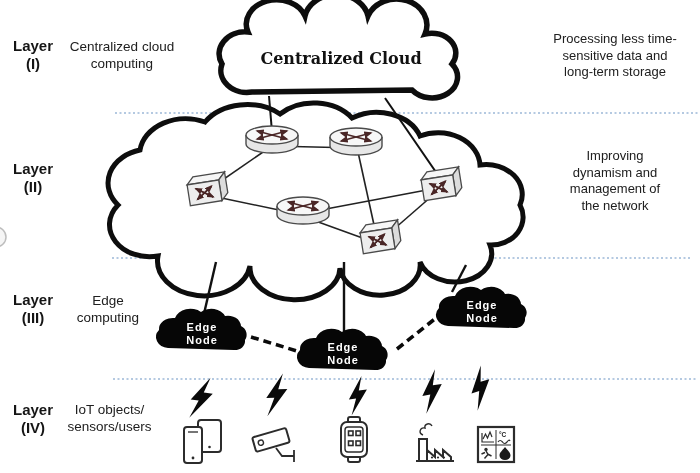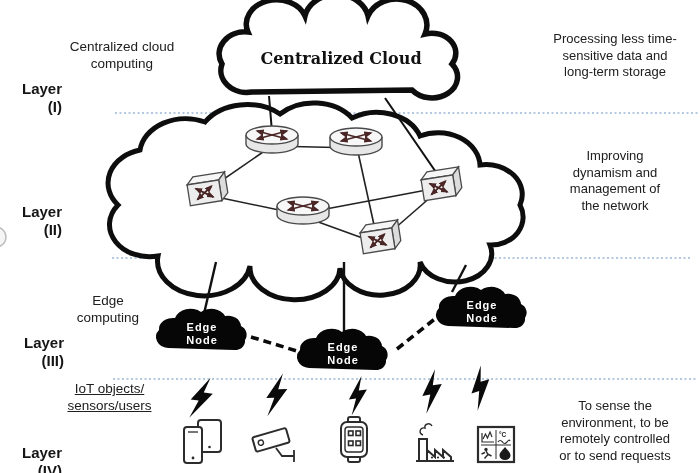--- a/index.html
+++ b/index.html
@@ -9,24 +9,23 @@
     background:#ffffff;
     font-family:"Liberation Sans", sans-serif;
     color:#1b1b1b;
     overflow:hidden;
   }
   .abs{position:absolute;}
   .layer-label{
     font-weight:bold;
     font-size:15px;
     line-height:18px;
-    text-align:right;
+    text-align:center;
     white-space:pre-line;
     color:#151515;
-    margin-top:43px;
   }
   .layer-name{
     font-size:13.5px;
     line-height:17px;
     text-align:center;
     white-space:pre-line;
     color:#202020;
   }
   .layer-desc{
     font-size:13px;
@@ -211,28 +210,24 @@
 (II)</div>
   <div class="abs layer-label" style="left:2px;top:291px;width:62px;">Layer
 (III)</div>
   <div class="abs layer-label" style="left:4px;top:401px;width:58px;">Layer
 (IV)</div>
 
   <div class="abs layer-name" style="left:57px;top:38px;width:130px;">Centralized cloud
 computing</div>
   <div class="abs layer-name" style="left:58px;top:292px;width:100px;">Edge
 computing</div>
-  <div class="abs layer-name" style="left:52px;top:380px;width:115px;text-decoration:underline;">IoT objects/
+  <div class="abs layer-name" style="left:52px;top:401px;width:115px;">IoT objects/
 sensors/users</div>
 
   <div class="abs layer-desc" style="left:538px;top:148px;width:154px;">Improving
 dynamism and
 management of
 the network</div>
   <div class="abs layer-desc" style="left:533px;top:31px;width:164px;">Processing less time-
 sensitive data and
 long-term storage</div>
-  <div class="abs layer-desc" style="left:535px;top:398px;width:160px;">To sense the
-environment, to be
-remotely controlled
-or to send requests</div>
 
 </div>
 
 </body></html>

